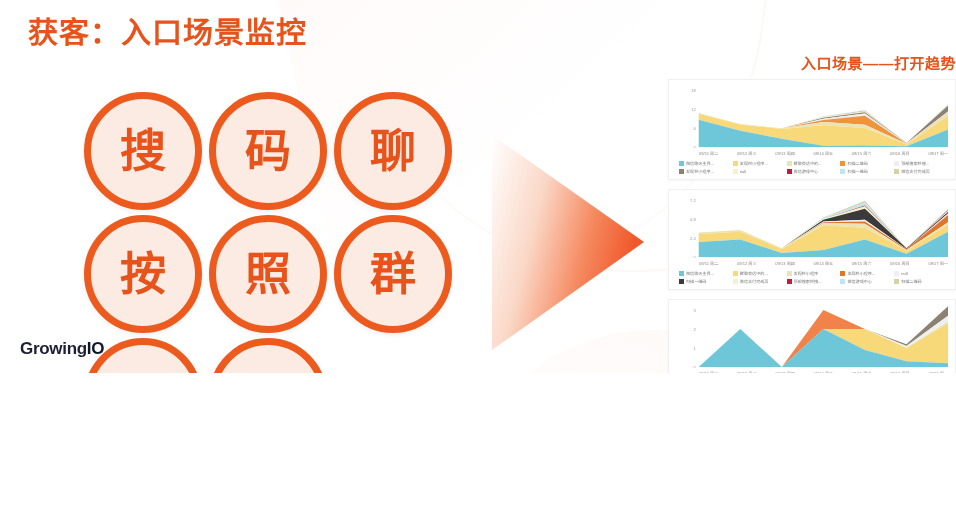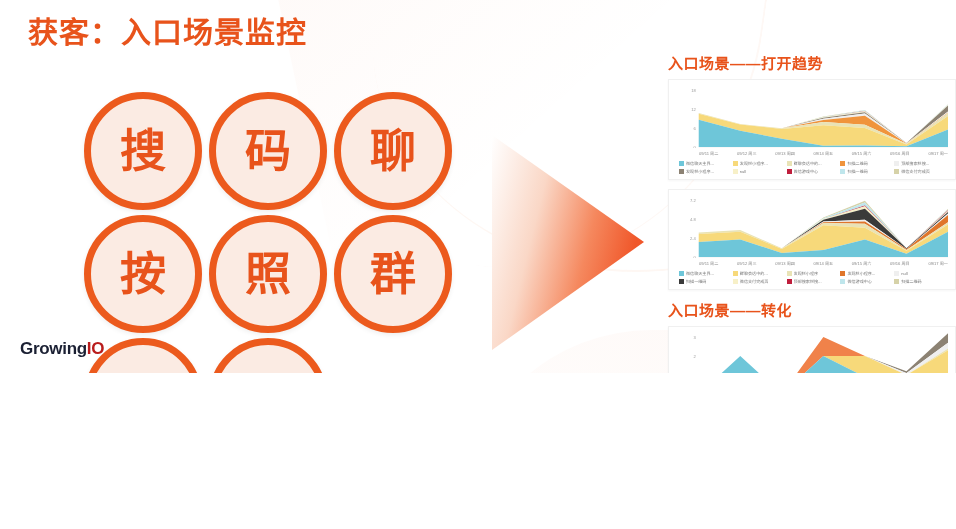--- a/index.html
+++ b/index.html
@@ -103,21 +103,21 @@
     left: 492px; top: 135px;
     width: 152px; height: 215px;
   }
 
   
   #charts-col {
     position: absolute;
     left: 668px; top: 52px;
     width: 288px;
   }
-  .chart-block { margin-bottom: 9px; }
+  .chart-block { margin-bottom: 9px; text-align: right; }
   .chart-title {
     font-size: 15px;
     font-weight: 700;
     color: #E8531B;
     letter-spacing: 0.5px;
     margin-bottom: 6px;
     white-space: nowrap;
   }
   .chart-card {
     background: #FFFFFF;
@@ -169,21 +169,21 @@
 
   
   #brand-logo {
     position: absolute;
     left: 20px; bottom: 14px;
     font-size: 17px;
     font-weight: 700;
     letter-spacing: -0.3px;
   }
   #brand-logo .lg-growing { color: #1B2033; }
-  #brand-logo .lg-io { color: #b91c1c; }
+  #brand-logo .lg-io { color: #0f172a; }
 </style>
 </head>
 <body>
 
 <div id="slide">
 
   <div class="bg-swoosh s1"></div>
   <div class="bg-swoosh s2"></div>
   <div class="bg-swoosh s3"></div>
   <div class="bg-swoosh s4"></div>
@@ -376,21 +376,20 @@
               <span class="legend-label">微信游戏中心</span>
             </div>
             <div class="legend-item">
               <span class="legend-swatch" style="background: rgb(214, 210, 168);"></span>
               <span class="legend-label">扫描二维码</span>
             </div>
           </div>
         </div>
       </div>
       <div class="chart-block">
-        <div class="chart-title">入口场景——转化</div>
         <div class="chart-card">
           <div class="plot-wrap">
             <svg viewBox="0 0 280 62" preserveAspectRatio="none">
               <text x="23" y="62.6" text-anchor="end" font-size="4.2" fill="#9a9a9a" font-family="&quot;Liberation Sans&quot;, sans-serif">0</text>
               <text x="23" y="43.6" text-anchor="end" font-size="4.2" fill="#9a9a9a" font-family="&quot;Liberation Sans&quot;, sans-serif">1</text>
               <text x="23" y="24.6" text-anchor="end" font-size="4.2" fill="#9a9a9a" font-family="&quot;Liberation Sans&quot;, sans-serif">2</text>
               <text x="23" y="5.6" text-anchor="end" font-size="4.2" fill="#9a9a9a" font-family="&quot;Liberation Sans&quot;, sans-serif">3</text>
               <line x1="26" y1="61" x2="278" y2="61" stroke="#E2E2E2" stroke-width="0.5"></line>
               <path d="M 26 61 L 68 23 L 110 61 L 152 4 L 194 23 L 236 38.2 L 278 0.19999999999999574 L 278 9.699999999999996 L 236 40.099999999999994 L 194 23 L 152 4 L 110 61 L 68 23 L 26 61 Z" fill="#8C8273"></path>
               <path d="M 26 61 L 68 23 L 110 61 L 152 4 L 194 23 L 236 40.099999999999994 L 278 9.699999999999996 L 278 15.399999999999999 L 236 42 L 194 23 L 152 4 L 110 61 L 68 23 L 26 61 Z" fill="#EFEFEF"></path>

